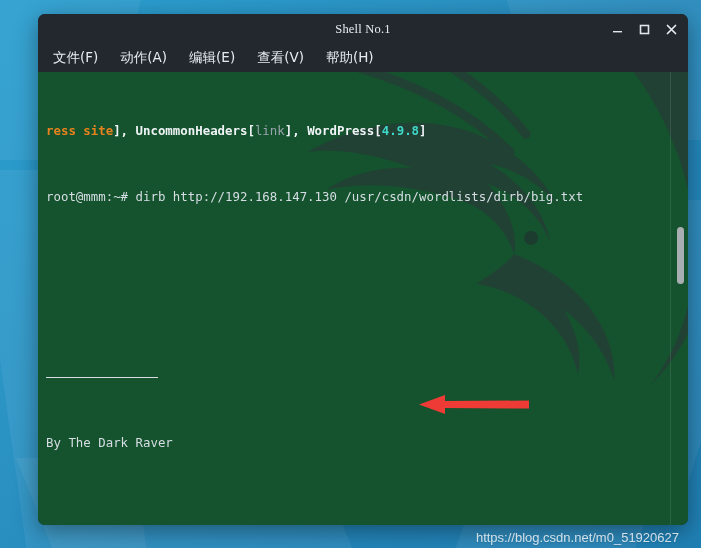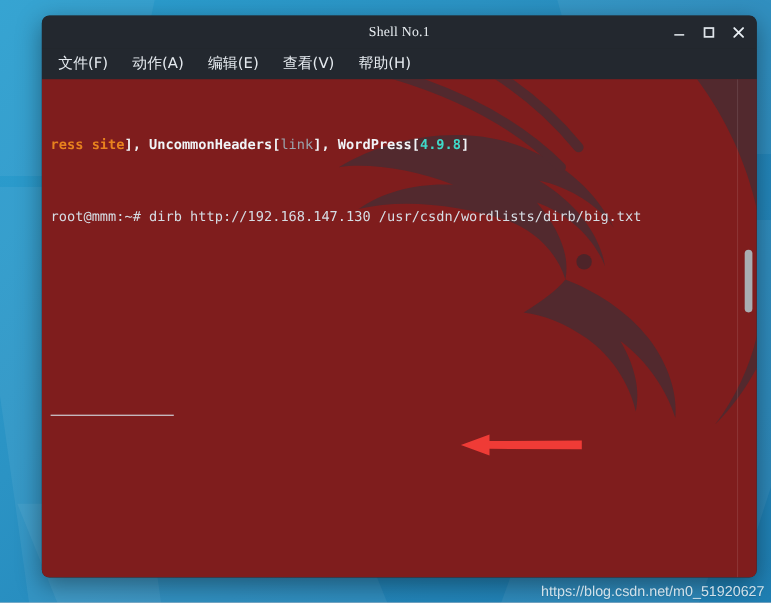--- a/index.html
+++ b/index.html
@@ -125,21 +125,21 @@
     font-family: "DejaVu Sans", sans-serif;
     padding: 2px 3px;
     cursor: default;
     white-space: nowrap;
   }
 
   
   #term-body {
     flex: 1 1 auto;
     position: relative;
-    background: #7f1d1d;
+    background: #14532d;
     overflow: hidden;
   }
   #kali-logo {
     position: absolute;
     right: -10px;
     top: -70px;
     width: 420px;
     height: 430px;
     opacity: 0.55;
     pointer-events: none;
@@ -202,21 +202,21 @@
     left: 419px;
     top: 394px;
     width: 110px;
     height: 22px;
     pointer-events: none;
   }
 
   
   #watermark {
     position: absolute;
-    right: 6px;
+    right: 22px;
     bottom: 3px;
     color: #dfe9ef;
     font-size: 13px;
     font-family: "Liberation Sans", sans-serif;
     opacity: 0.92;
     white-space: nowrap;
     text-shadow: 0 1px 1px rgba(0,0,0,0.12);
   }
 </style>
 </head>
@@ -289,20 +289,21 @@
 
       <div class="ln"><span class="c-orange">ress site</span><span class="c-white">], </span><span class="c-white">UncommonHeaders</span><span class="c-white">[</span><span class="c-gray">link</span><span class="c-white">], </span><span class="c-white">WordPress</span><span class="c-white">[</span><span class="c-cyan">4.9.8</span><span class="c-white">]</span></div>
 
       <div class="ln"><span class="c-norm">root@mmm:~# </span><span class="c-norm">dirb http://192.168.147.130 /usr/csdn/wordlists/dirb/big.txt</span></div>
 
       <div class="ln"></div>
       <div class="ln"></div>
 
       <div class="ln"><span class="rule" style="width:112px;"></span></div>
 
+      <div class="ln"><span class="c-norm">By The Dark Raver</span></div>
 
       
 
       
       
 
       
       
       
 

